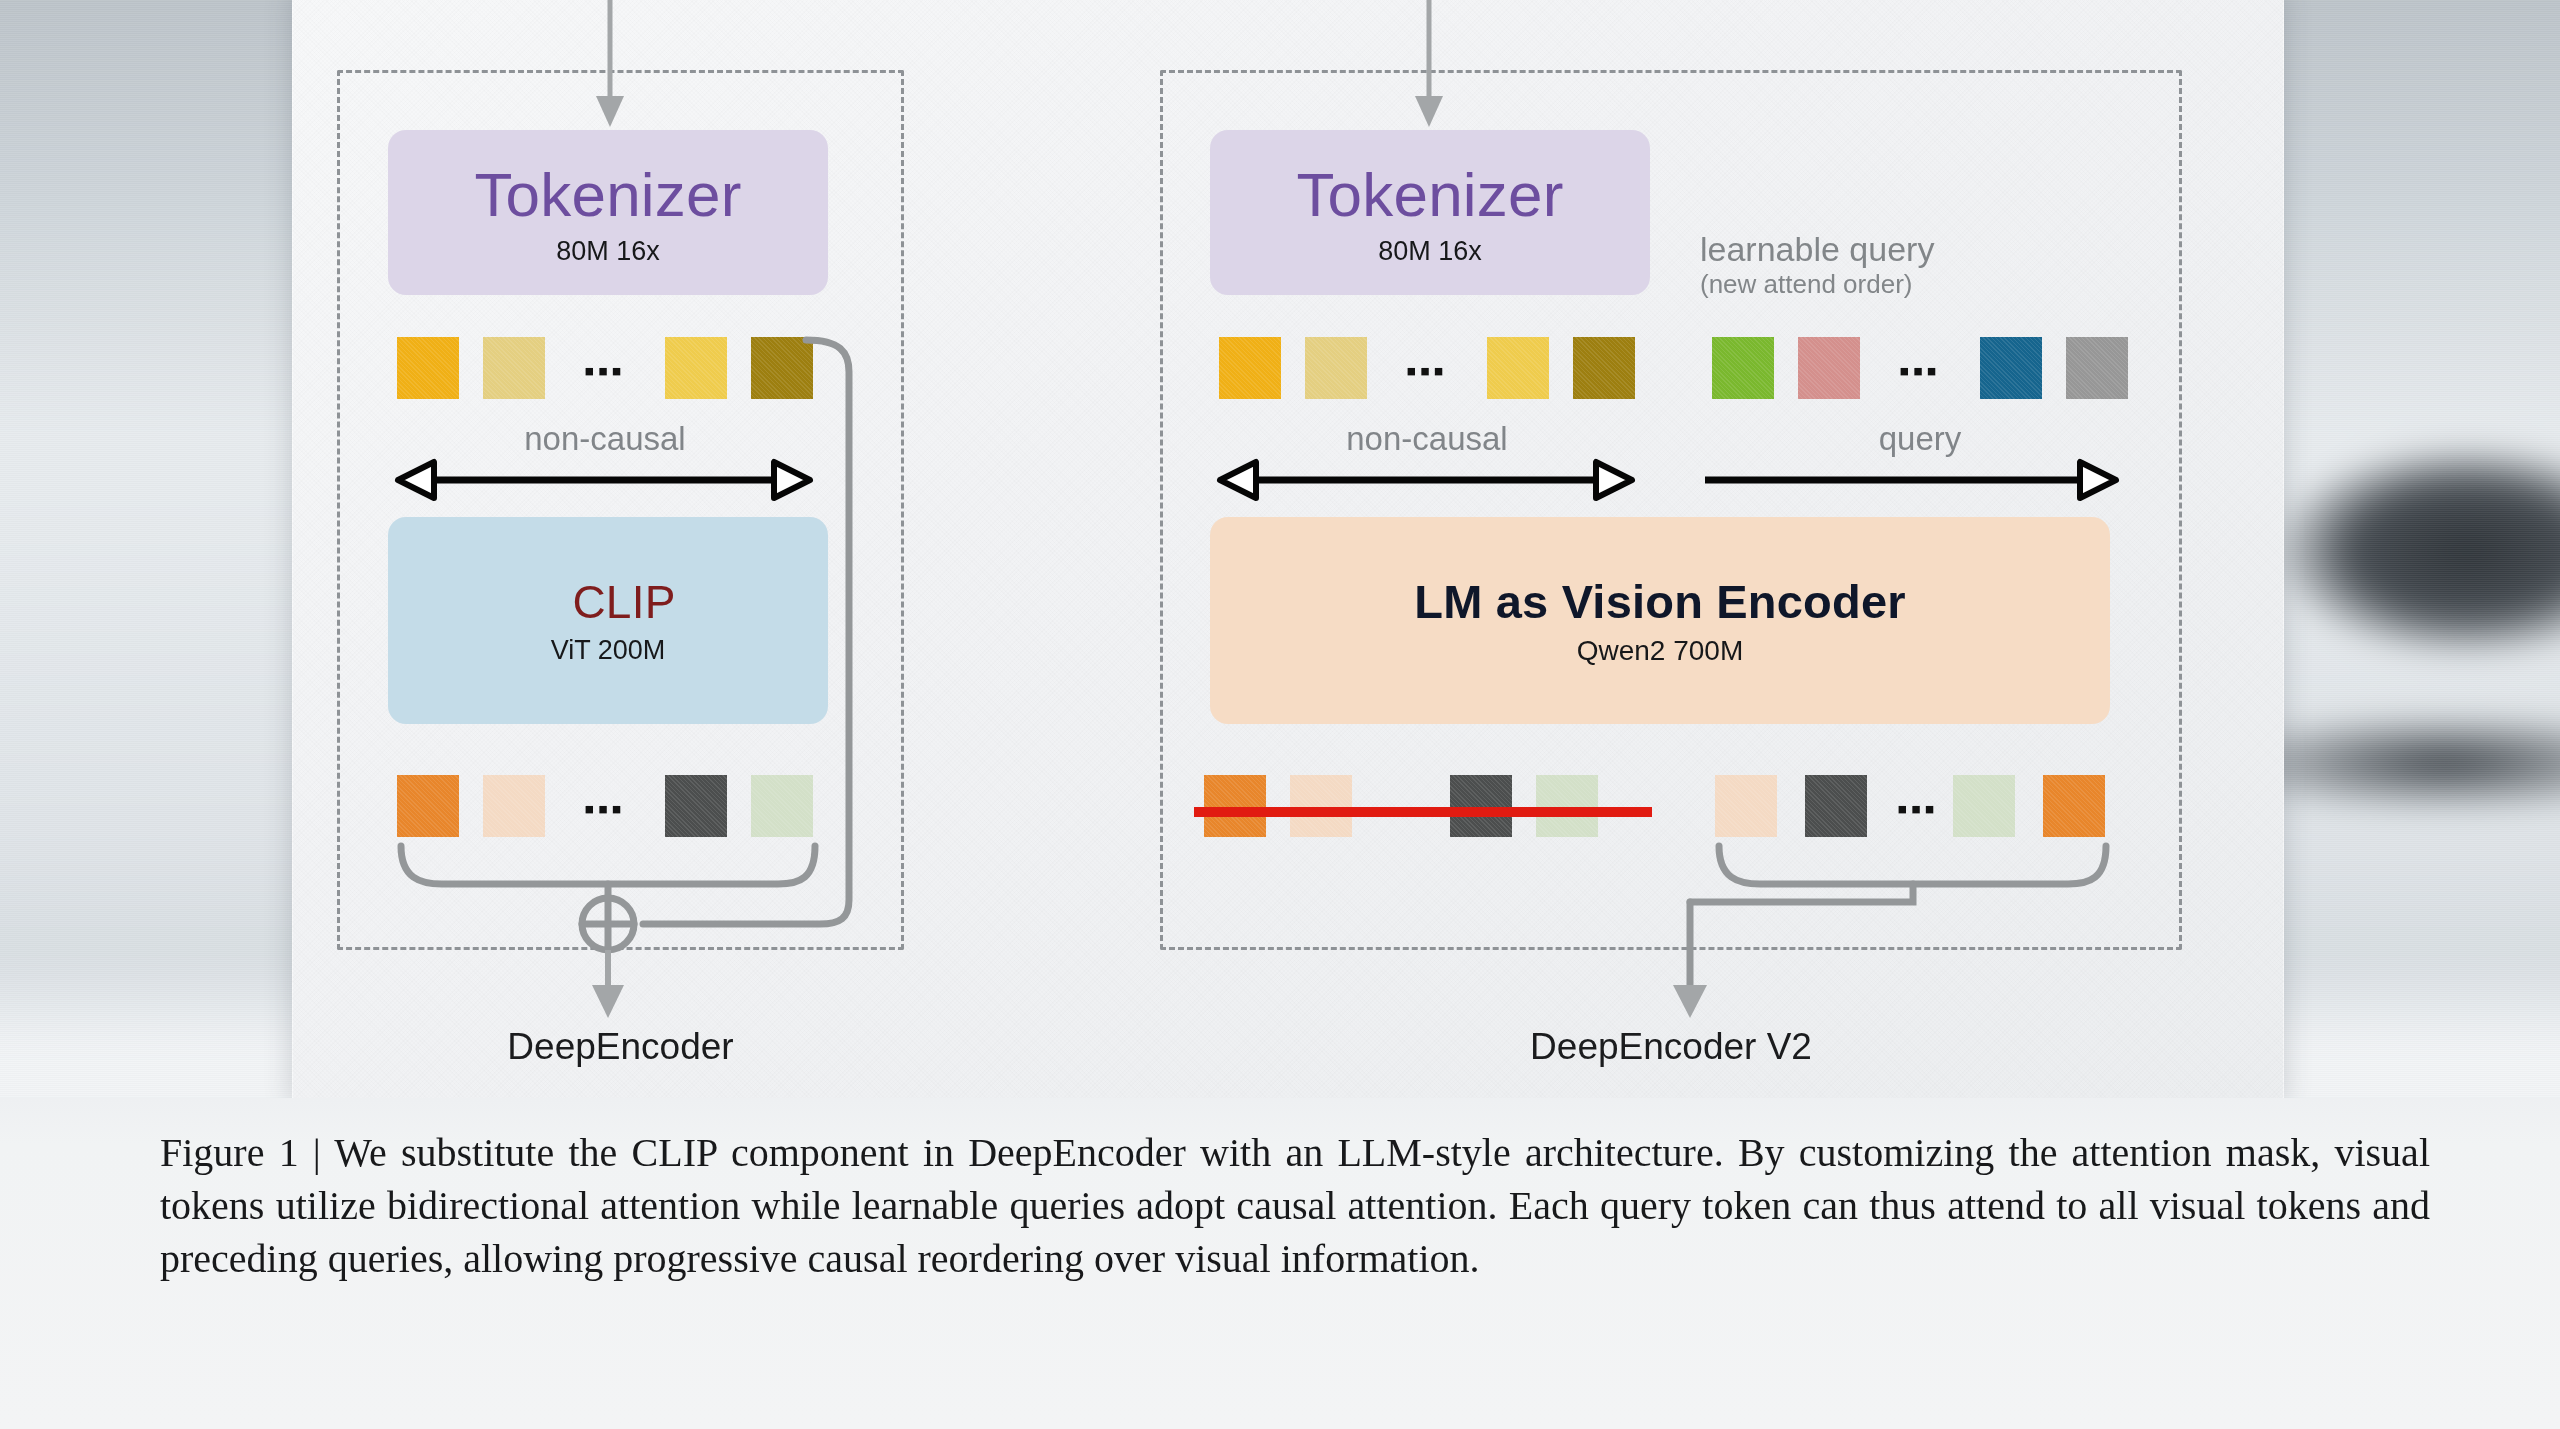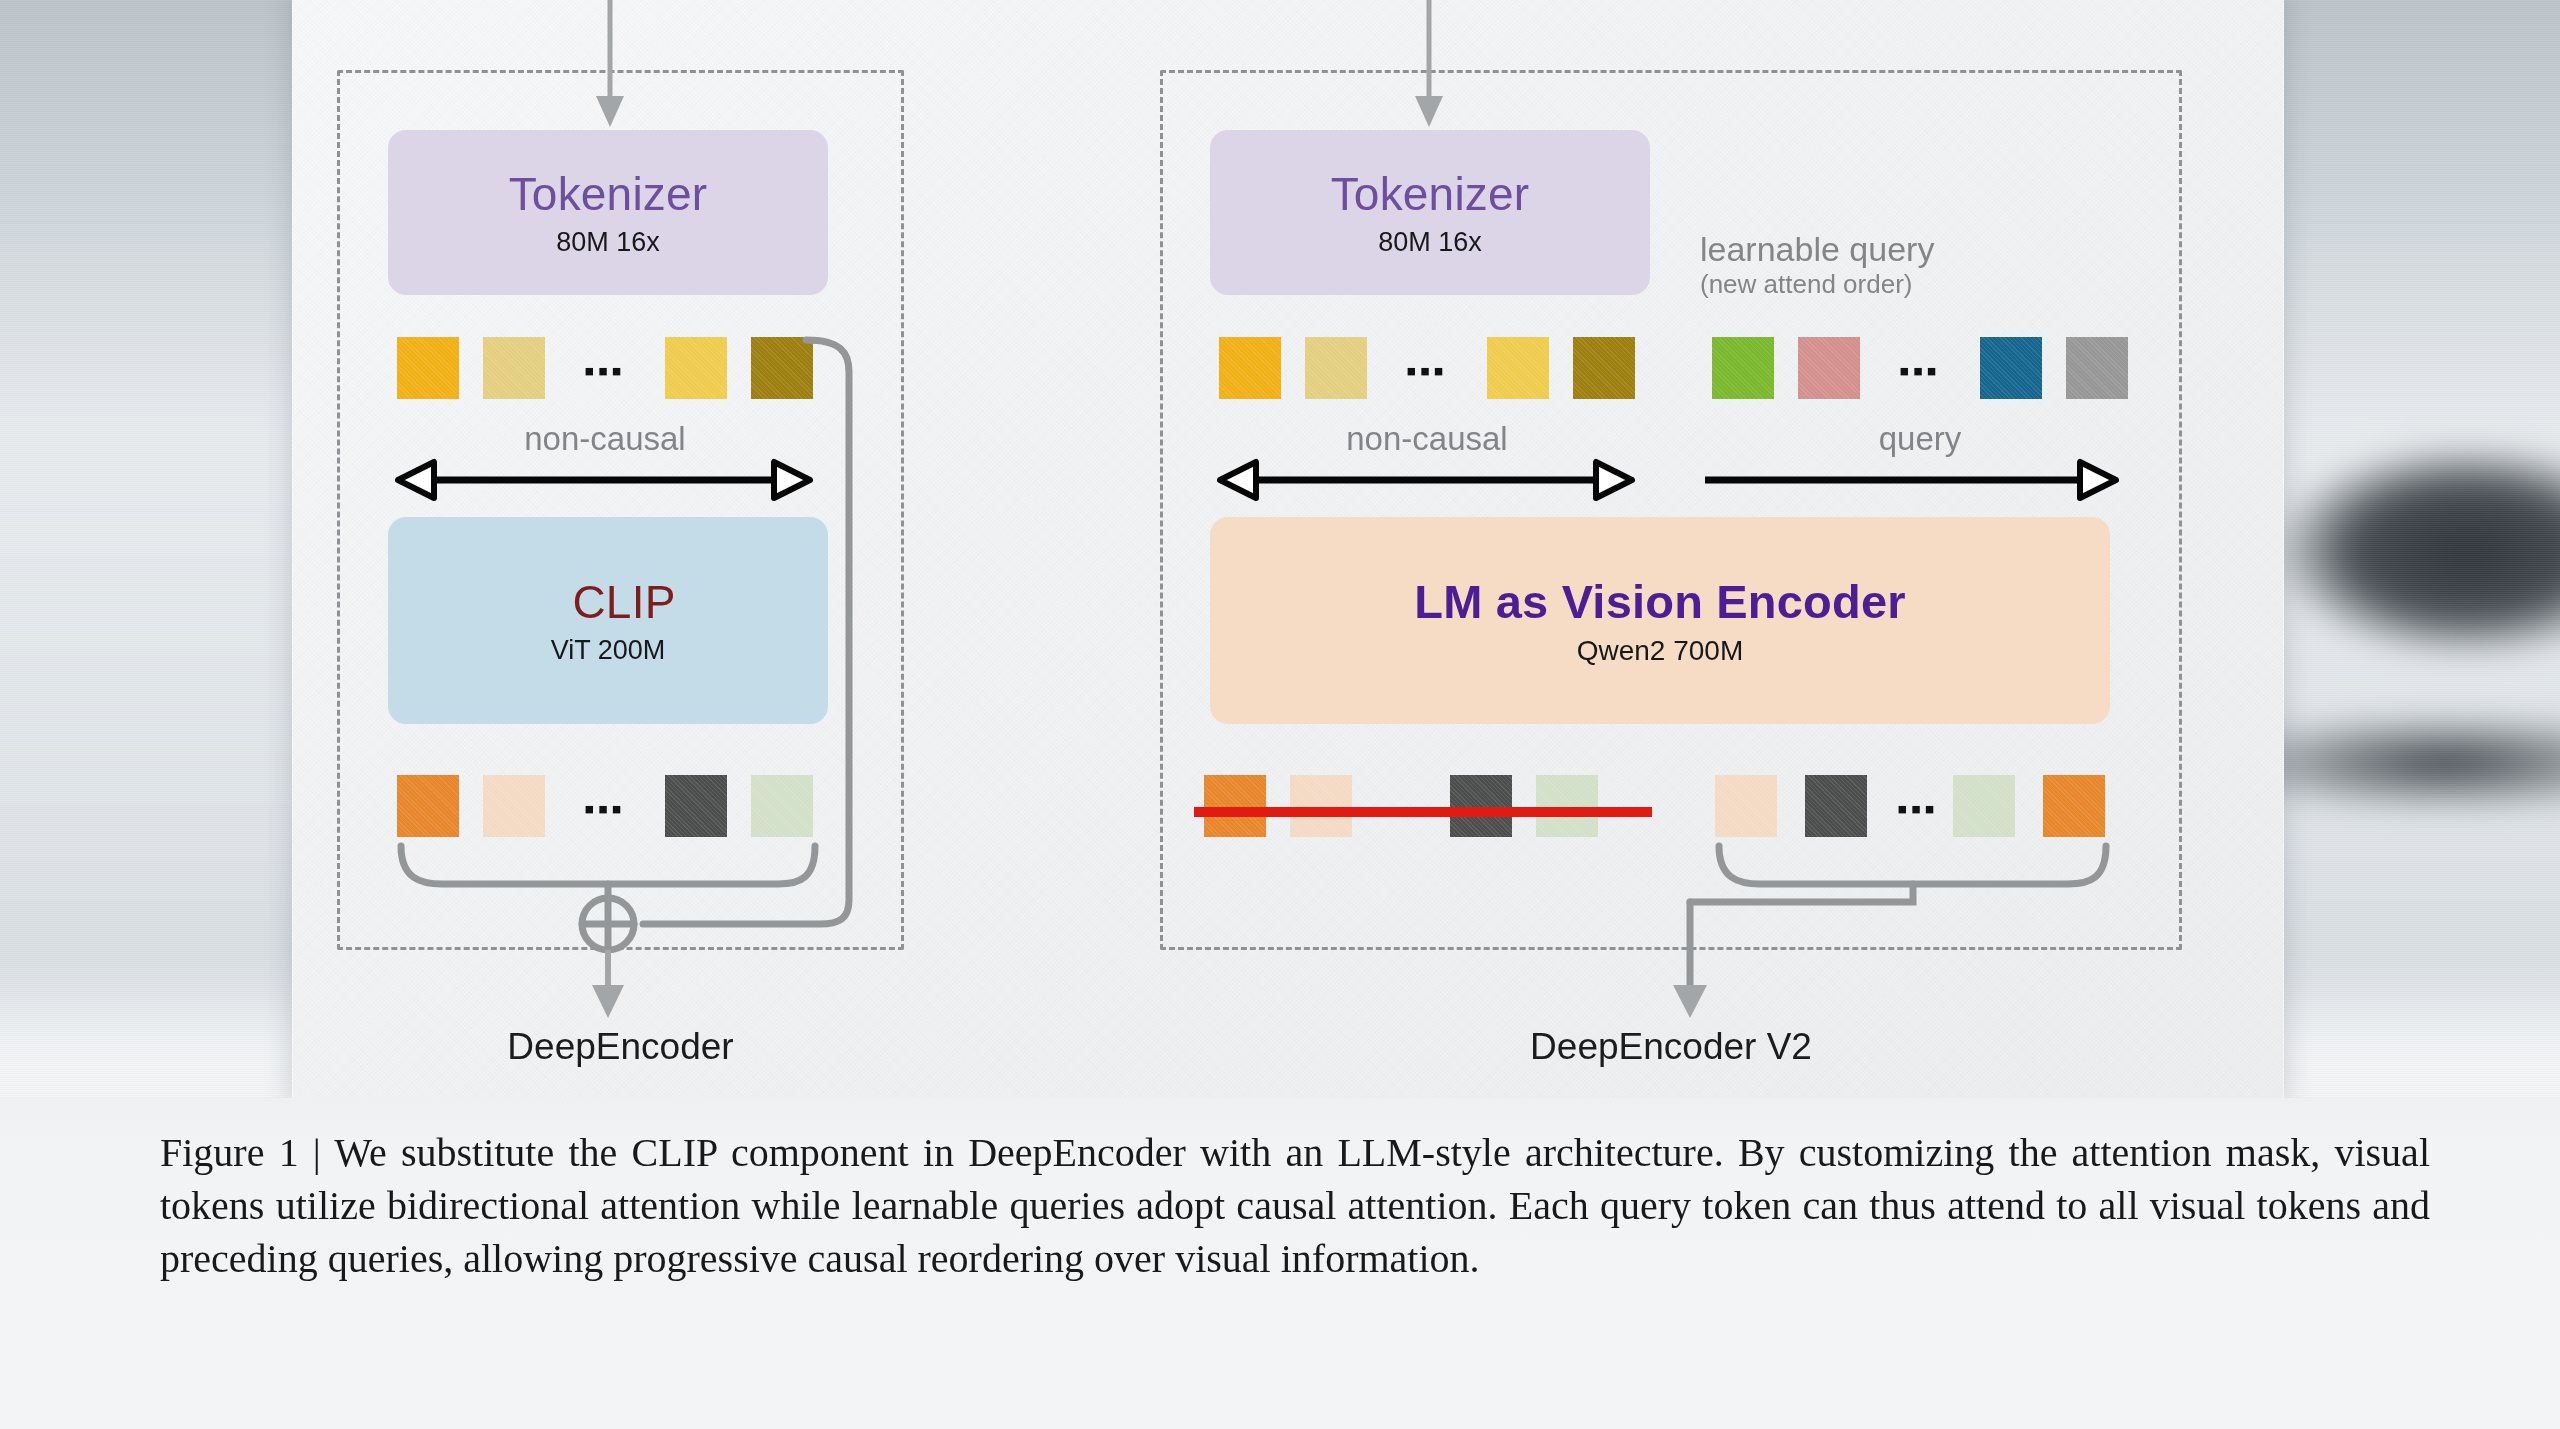--- a/index.html
+++ b/index.html
@@ -91,29 +91,29 @@
     border-radius: 18px;
     display: flex; flex-direction: column;
     align-items: center; justify-content: center;
     background-image:
       repeating-linear-gradient(45deg, rgba(0,0,0,.010) 0 1px, transparent 1px 3px);
   }
   .module .m-title { font-weight: 400; letter-spacing: .2px; }
   .module .m-sub { color: #17181a; margin-top: 6px; }
 
   .mod-tokenizer { background: #dcd5e8; }
-  .mod-tokenizer .m-title { color: #6d4e9f; font-size: 46px; text-align: right; }
+  .mod-tokenizer .m-title { color: #6d4e9f; font-size: 62px; text-align: right; }
   .mod-tokenizer .m-sub   { font-size: 27px; }
 
   .mod-clip { background: #c4dce8; }
   .mod-clip .m-title { color: #7f1d1d; font-size: 46px; margin-left: 32px; }
   .mod-clip .m-sub   { font-size: 27px; }
 
   .mod-lm { background: #f6dcc5; }
-  .mod-lm .m-title { color: #4c1d95; font-size: 47px; font-weight: 700; }
+  .mod-lm .m-title { color: #0f172a; font-size: 47px; font-weight: 700; }
   .mod-lm .m-sub   { font-size: 28px; }
 
   
   .tok {
     position: absolute;
     background-image: repeating-linear-gradient(45deg, rgba(255,255,255,.10) 0 1px, transparent 1px 3px);
   }
   .ellipsis {
     position: absolute;
     color: #111; font-size: 30px; font-weight: 900;

